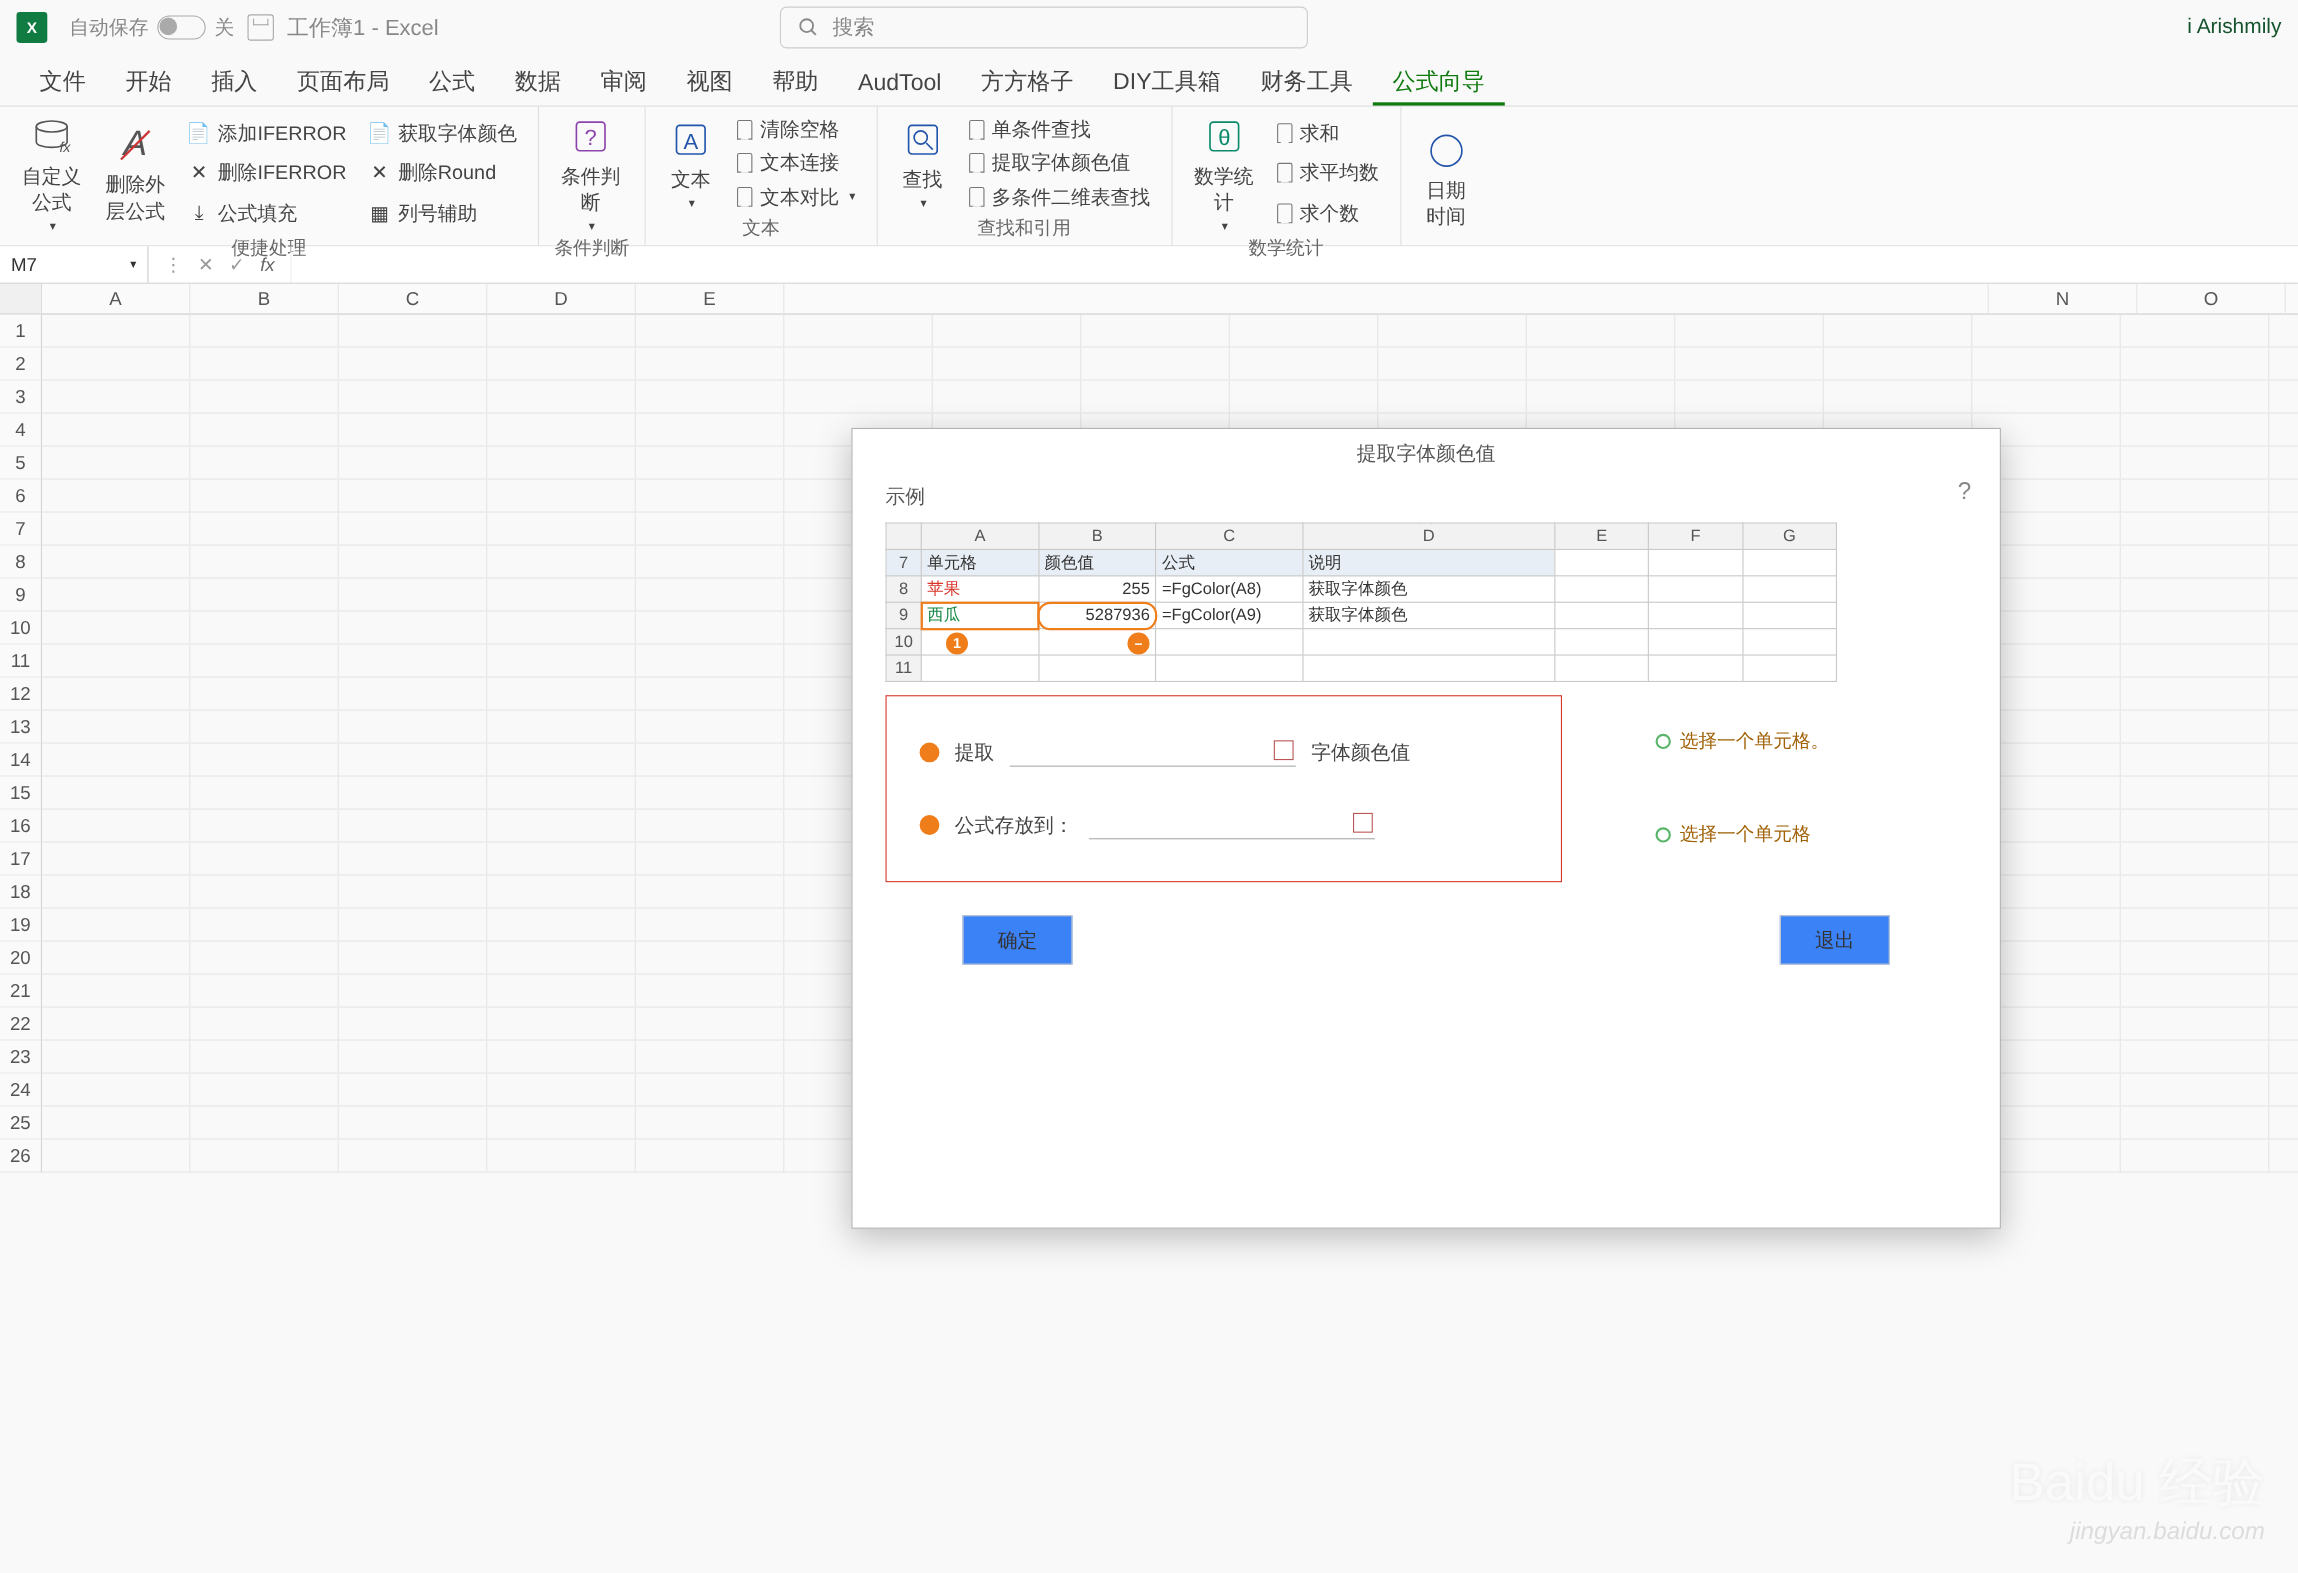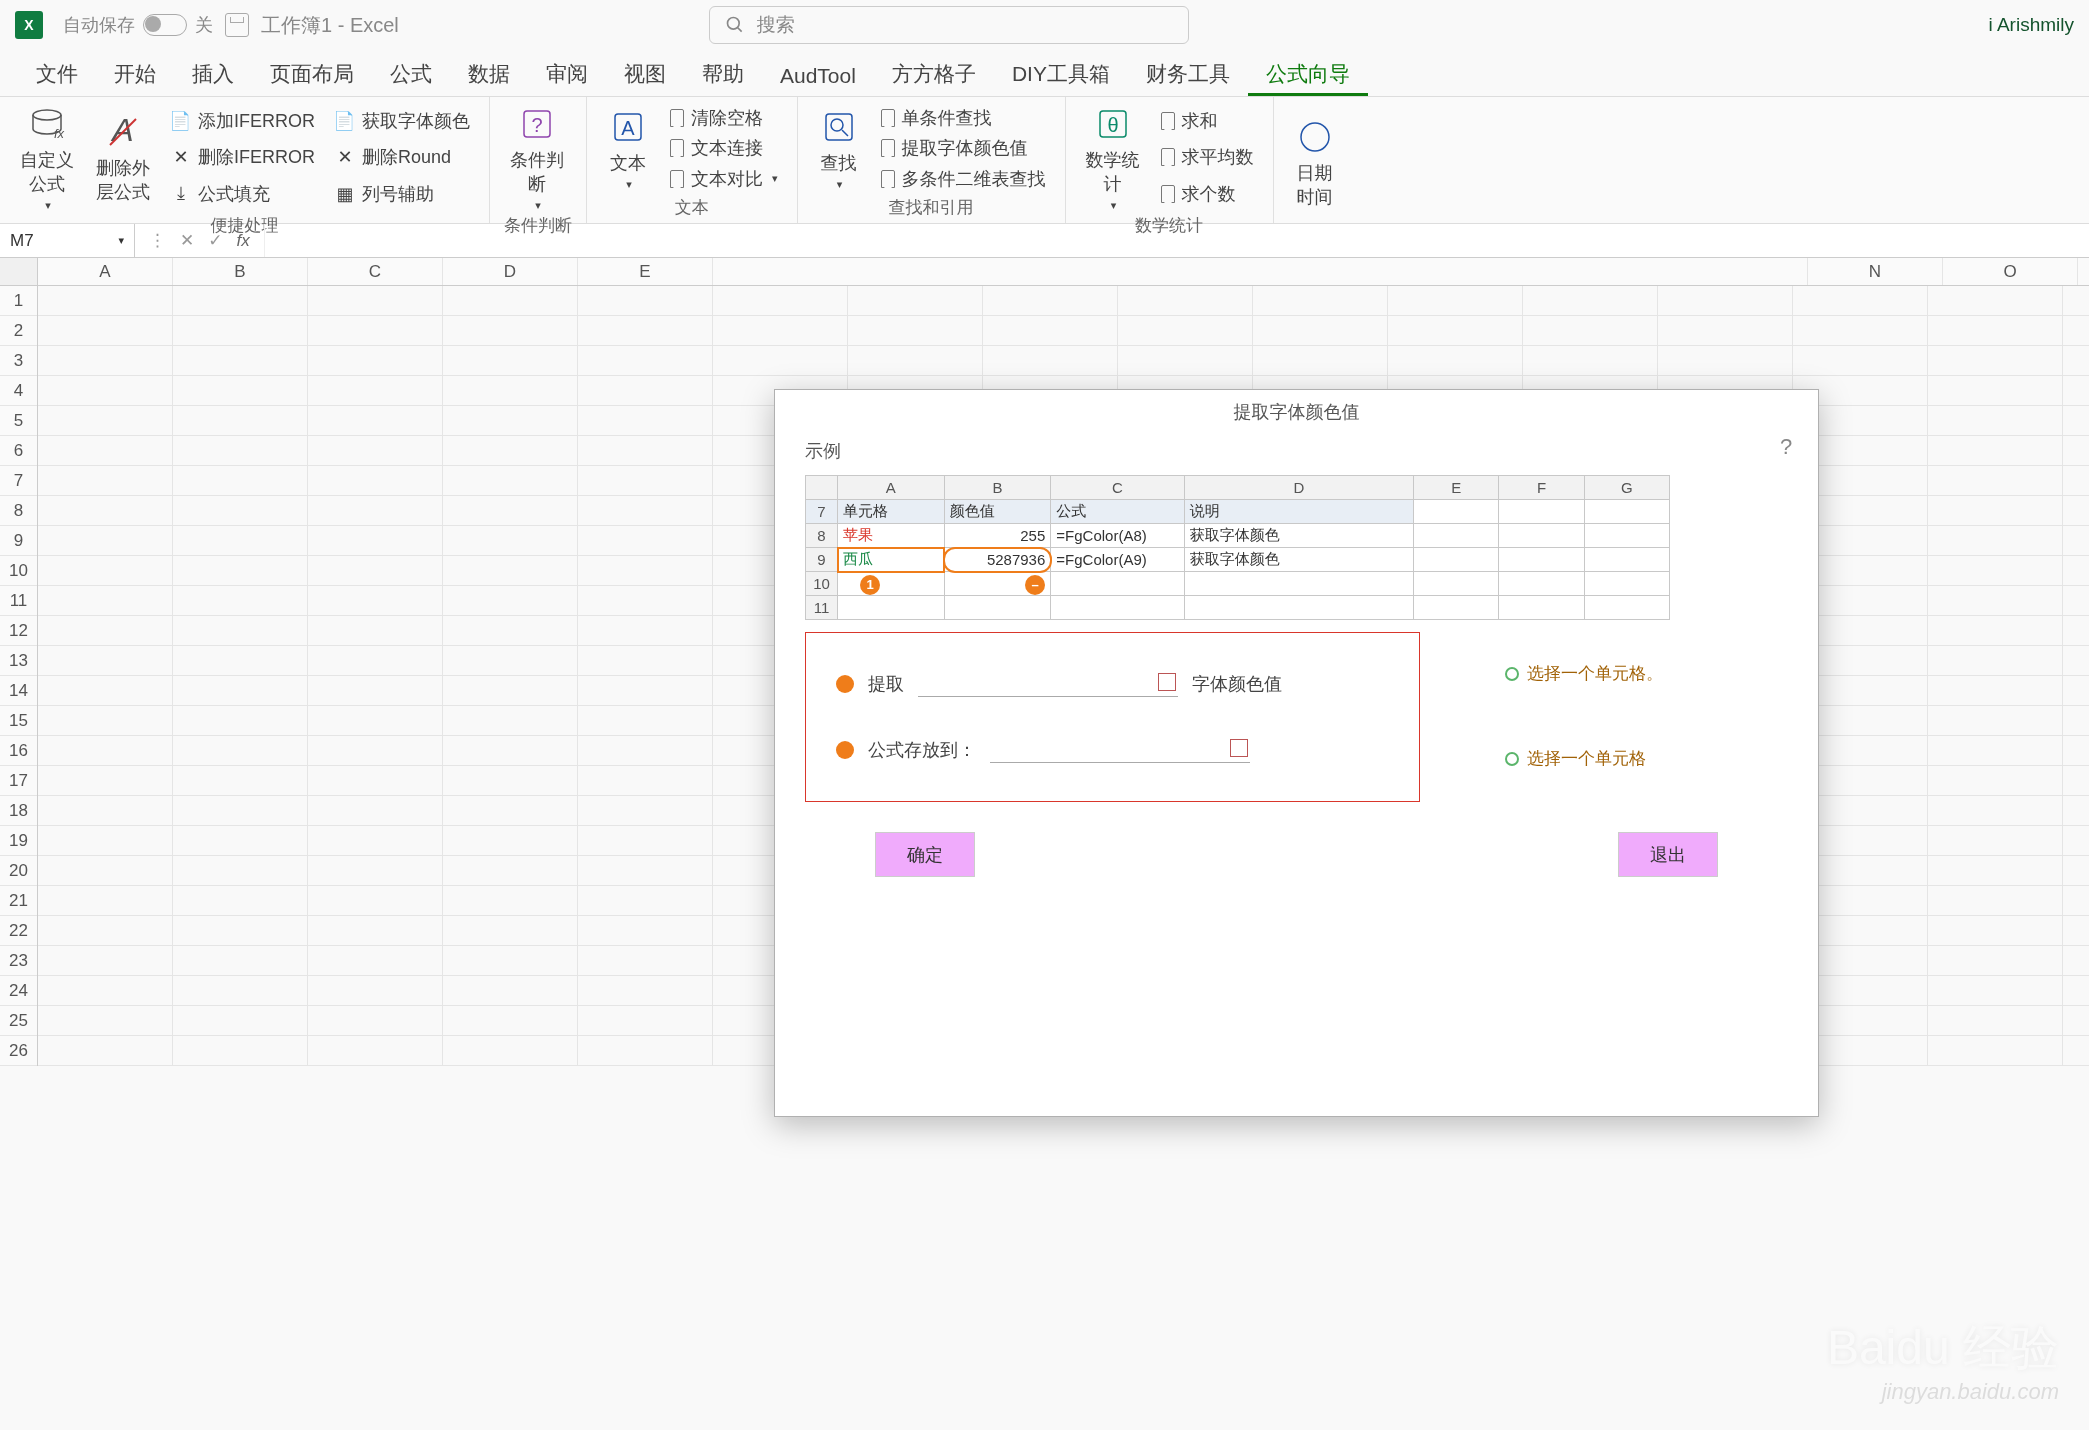--- a/index.html
+++ b/index.html
@@ -76,21 +76,21 @@
 
 .edit-box { border: 1.5px solid #d9362b; padding: 24px 30px; margin-top: 12px; width: 615px; }
 .edit-row { display: flex; align-items: center; gap: 14px; margin: 14px 0; font-size: 18px; color: #444; }
 .dot { width: 18px; height: 18px; border-radius: 50%; background: #ef7d1a; }
 .inp { border: none; border-bottom: 1px solid #aaa; width: 260px; height: 26px; position: relative; }
 .inp .range-ico { position: absolute; right: 2px; top: 2px; width: 18px; height: 18px; border: 1px solid #b55; }
 .hint { color: #a16207; font-size: 17px; display: flex; align-items: center; gap: 8px; }
 .hint .hi { width: 14px; height: 14px; border-radius: 50%; border: 2px solid #5bb56b; }
 
 .dlg-buttons { display: flex; justify-content: space-between; padding: 0 70px; margin-top: 30px; }
-.dlg-btn { width: 100px; height: 45px; border: 1px solid #ccc; background: #f0abfc; font-size: 18px; color: #333; cursor: pointer; display: flex; align-items: center; justify-content: center; }
+.dlg-btn { width: 100px; height: 45px; border: 1px solid #ccc; background: #3b82f6; font-size: 18px; color: #333; cursor: pointer; display: flex; align-items: center; justify-content: center; }
 
 .watermark { position: absolute; right: 30px; bottom: 50px; opacity: 0.25; color: #fff; font-size: 48px; text-shadow: 0 0 6px rgba(0,0,0,0.3); }
 .watermark-sub { position: absolute; right: 30px; bottom: 25px; opacity: 0.25; color: #888; font-size: 22px; font-style: italic; }
 
 .bookmark-ico { width: 14px; height: 18px; border: 1.5px solid #777; border-radius: 2px 2px 0 0; position: relative; display: inline-block; }
 .bookmark-ico::after { content: ""; position: absolute; bottom: -1px; left: 2px; border-left: 4px solid transparent; border-right: 4px solid transparent; border-bottom: 5px solid #fafafa; }
 </style>
 </head>
 <body>
 

